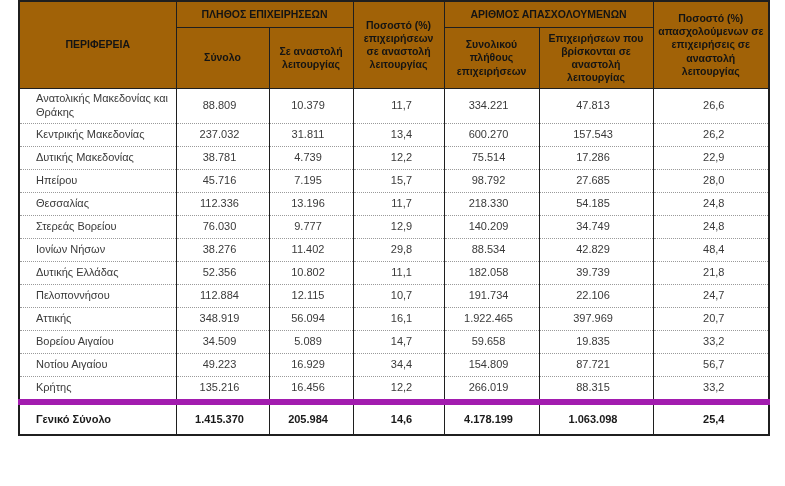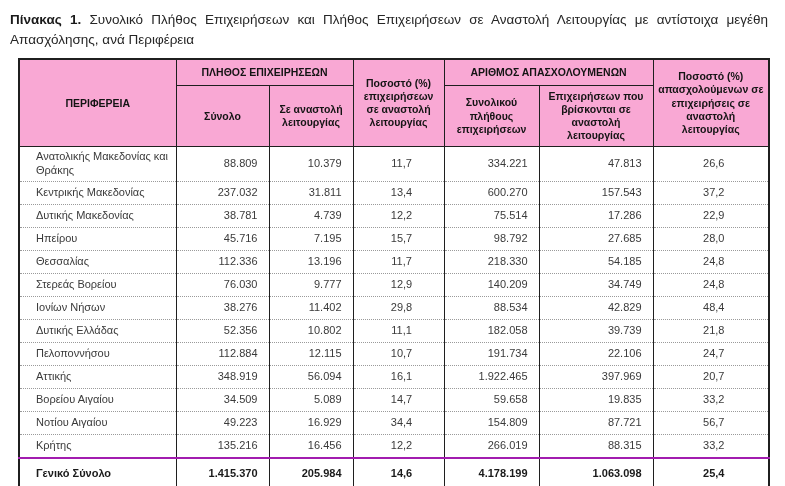--- a/index.html
+++ b/index.html
@@ -23,21 +23,21 @@
   table.data-table {
     margin-left: 18px;
     width: 750px;
     table-layout: fixed;
     border-collapse: collapse;
     font-size: 11px;
     color: #3a3a3a;
     border: 2px solid #1f1f1f;
   }
   thead th {
-    background: #f9a8d4;
+    background: #a16207;
     color: #141414;
     font-weight: 700;
     border: 1px solid #1f1f1f;
     text-align: center;
     vertical-align: middle;
     padding: 2px 3px;
     line-height: 1.25;
   }
   tr.head-group th { height: 21px; font-size: 10.5px; }
   tr.head-sub th  { height: 56px; font-size: 10.5px; }
@@ -50,39 +50,38 @@
     padding: 2px 5px;
     line-height: 1.25;
   }
   tbody td {
     border-top: 1px dotted #9a9a9a;
     border-bottom: 1px dotted #9a9a9a;
     height: 18px;
   }
   tbody tr.tall td { height: 30px; }
   tbody tr:first-child td { border-top: 1px solid #1f1f1f; }
-  tbody tr:last-child td  { border-bottom: 2px solid #a21caf; }
+  tbody tr:last-child td  { border-bottom: 6px solid #a21caf; }
 
   td.c-region { text-align: left; padding-left: 16px; }
-  td.c-num    { text-align: right; padding-right: 11px; }
+  td.c-num    { text-align: center; padding-right: 11px; }
   td.c-pct    { text-align: center; padding-left: 11px; }
 
   tfoot td {
     border: 1px solid #1f1f1f;
     font-weight: 700;
     color: #1a1a1a;
     height: 25px;
   }
 </style>
 </head>
 <body>
 
 <div class="page">
 
-  <p class="doc-title"><span class="bold">Πίνακας 1.</span><span> Συνολικό Πλήθος Επιχειρήσεων και Πλήθος Επιχειρήσεων σε Αναστολή Λειτουργίας με αντίστοιχα μεγέθη Απασχόλησης, ανά Περιφέρεια</span></p>
 
   <table class="data-table">
     <colgroup>
       <col style="width:157px">
         <col style="width:93px">
         <col style="width:84px">
       <col style="width:91px">
         <col style="width:95px">
         <col style="width:114px">
       <col style="width:116px">
@@ -112,21 +111,21 @@
           <td class="c-num">47.813</td>
           <td class="c-pct">26,6</td>
         </tr>
         <tr>
           <td class="c-region">Κεντρικής Μακεδονίας</td>
           <td class="c-num">237.032</td>
           <td class="c-num">31.811</td>
           <td class="c-pct">13,4</td>
           <td class="c-num">600.270</td>
           <td class="c-num">157.543</td>
-          <td class="c-pct">37,2</td>
+          <td class="c-pct">26,2</td>
         </tr>
         <tr>
           <td class="c-region">Δυτικής Μακεδονίας</td>
           <td class="c-num">38.781</td>
           <td class="c-num">4.739</td>
           <td class="c-pct">12,2</td>
           <td class="c-num">75.514</td>
           <td class="c-num">17.286</td>
           <td class="c-pct">22,9</td>
         </tr>

